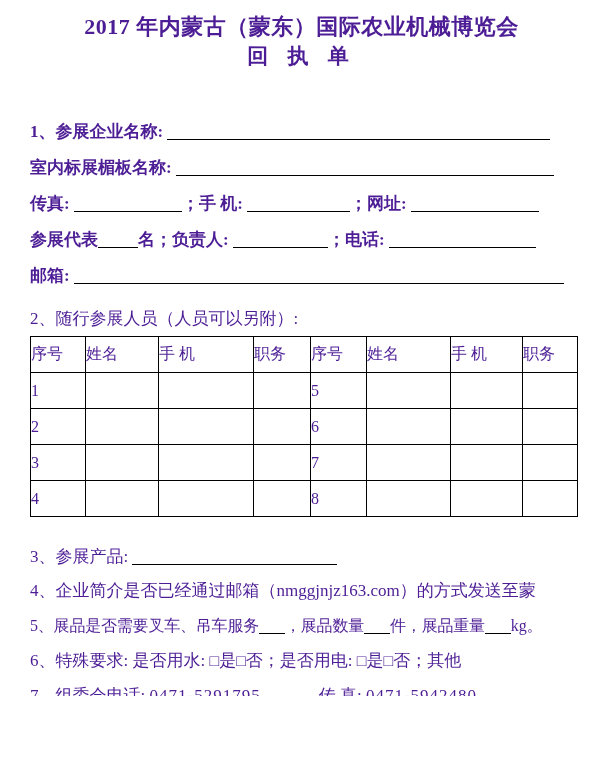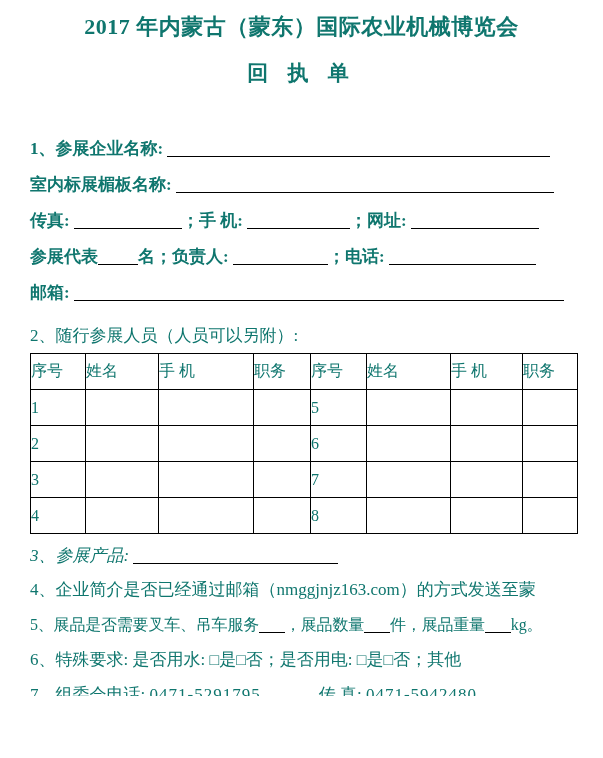--- a/index.html
+++ b/index.html
@@ -1,35 +1,35 @@
 <!DOCTYPE html>
 <html><head>
 <meta charset="utf-8">
 <style>
   html, body { margin: 0; padding: 0; background: #ffffff; }
   .page {
     position: relative;
     width: 603px;
     height: 696px;
     background: #ffffff;
-    color: #0f766e;
+    color: #4c1d95;
     font-family: "Liberation Serif", "DejaVu Serif", serif;
     font-size: 17px;
     overflow: hidden;
     box-sizing: border-box;
   }
   .title {
     margin-top: 12px;
     text-align: center;
     font-size: 22px;
     font-weight: bold;
     letter-spacing: 0.5px;
   }
   .subtitle {
-    margin-top: 17px;
+    margin-top: 0;
     text-align: center;
     font-size: 21px;
     font-weight: bold;
     letter-spacing: 7px;
   }
   .content {
     margin: 44px 26px 0 30px;
   }
   .line { line-height: 36px; white-space: nowrap; font-weight: bold; }
   .blank {
@@ -47,21 +47,21 @@
   }
   table.roster th, table.roster td {
     border: 1px solid #000;
     height: 35px;
     text-align: left;
     font-weight: normal;
     font-size: 16px;
     padding: 0;
     overflow: hidden;
   }
-  .sec3 { line-height: 34px; margin-top: 5px; font-style: italic; }
+  .sec3 { line-height: 34px; margin-top: 23px; }
   .sec4a { line-height: 34px; }
   .sec4b { line-height: 34px; padding-left: 25px; }
   .sec5 { line-height: 35px; font-size: 16px; letter-spacing: -0.2px; }
   .sec6 { line-height: 35px; }
   .sec7 { line-height: 35px; }
   .sec7b { line-height: 33px; padding-left: 25px; }
   .gap-fax { display: inline-block; width: 58px; }
   .checkbox-glyph { font-size: 16px; }
   .mono-num { letter-spacing: 1px; }
 </style>

